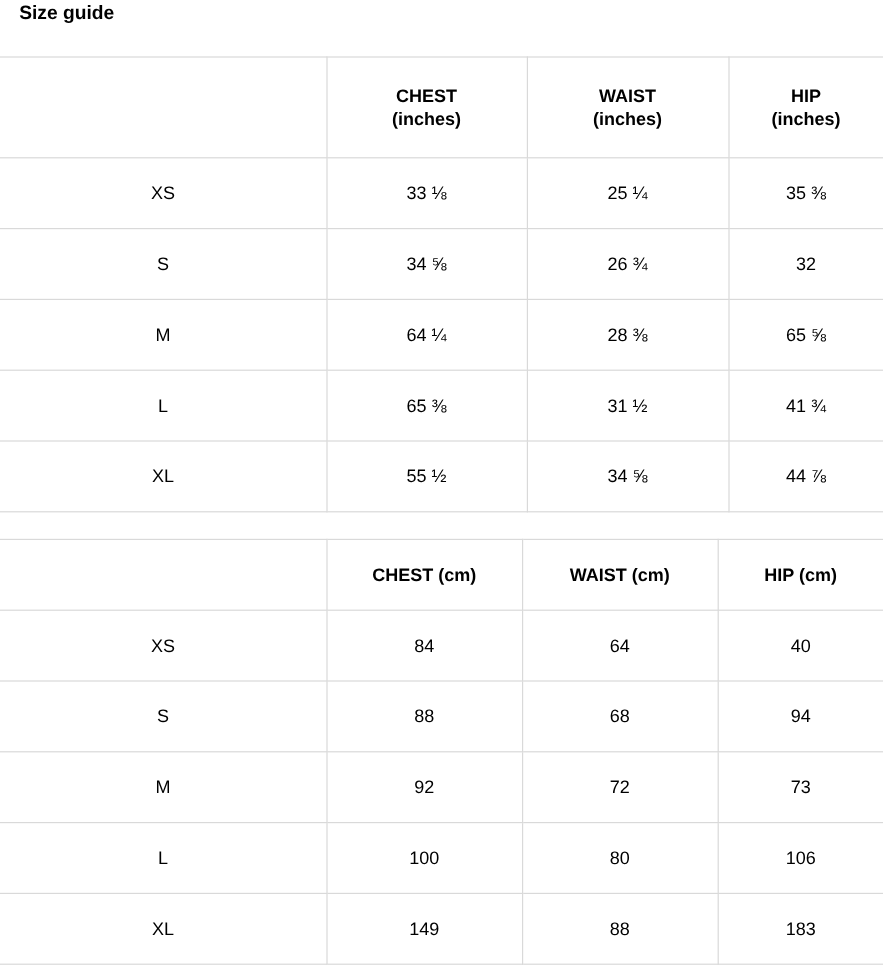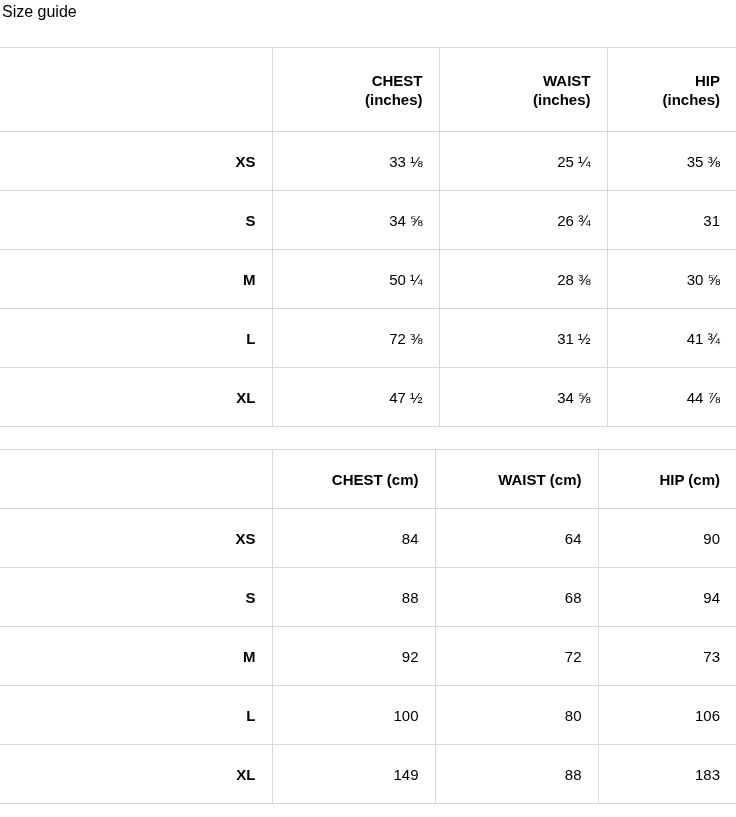--- a/index.html
+++ b/index.html
@@ -13,23 +13,23 @@
     font-family: "Liberation Sans", sans-serif;
     color: #000000;
     -webkit-font-smoothing: antialiased;
   }
   .page {
     width: 736px;
     box-sizing: border-box;
   }
   .page-title {
     font-size: 16px;
-    font-weight: normal;
+    font-weight: bold;
     line-height: 20px;
-    margin: 2px 0 0 2px;
+    margin: 2px 0 0 16px;
     padding: 0 0 0 0;
     color: #000;
   }
   table {
     border-collapse: collapse;
     width: 736px;
     table-layout: fixed;
     font-size: 15px;
   }
   table.inches-table {
@@ -48,21 +48,21 @@
   table.cm-table col.c2 { width: 163px; }
   table.cm-table col.c3 { width: 138px; }
 
   th, td {
     border: 1px solid #d9d9d9;
     border-left: none;
     border-right: 1px solid #d9d9d9;
     padding: 0 16px;
     height: 59px;
     vertical-align: middle;
-    text-align: right;
+    text-align: center;
     font-weight: normal;
     box-sizing: border-box;
   }
   tr > th:first-child, tr > td:first-child {
     border-left: none;
     padding-left: 16px;
   }
   tr > th:last-child, tr > td:last-child {
     border-right: none;
   }
@@ -70,21 +70,21 @@
     font-weight: bold;
     line-height: 19px;
     height: 84px;
     vertical-align: middle;
   }
   table.cm-table thead th {
     height: 59px;
     margin-left: 17px;
   }
   tbody th.row-label {
-    font-weight: bold;
+    font-weight: normal;
   }
   .hdr-line2 { display: block; }
   .empty-corner { }
 </style>
 </head>
 <body>
 
 <div class="page">
 
   <h1 class="page-title">Size guide</h1>
@@ -117,37 +117,37 @@
       <tr>
         <th class="row-label">XS</th>
         <td>33 ⅛</td>
         <td>25 ¼</td>
         <td>35 ⅜</td>
       </tr>
       <tr>
         <th class="row-label">S</th>
         <td>34 ⅝</td>
         <td>26 ¾</td>
-        <td>31</td>
+        <td>32</td>
       </tr>
       <tr>
         <th class="row-label">M</th>
-        <td>50 ¼</td>
+        <td>64 ¼</td>
         <td>28 ⅜</td>
-        <td>30 ⅝</td>
+        <td>65 ⅝</td>
       </tr>
       <tr>
         <th class="row-label">L</th>
-        <td>72 ⅜</td>
+        <td>65 ⅜</td>
         <td>31 ½</td>
         <td>41 ¾</td>
       </tr>
       <tr>
         <th class="row-label">XL</th>
-        <td>47 ½</td>
+        <td>55 ½</td>
         <td>34 ⅝</td>
         <td>44 ⅞</td>
       </tr>
     </tbody>
   </table>
 
   <table class="cm-table">
     <colgroup>
       <col class="c0">
         <col class="c1">
@@ -160,21 +160,21 @@
         <th>CHEST (cm)</th>
         <th>WAIST (cm)</th>
         <th>HIP (cm)</th>
       </tr>
     </thead>
     <tbody>
       <tr>
         <th class="row-label">XS</th>
         <td>84</td>
         <td>64</td>
-        <td>90</td>
+        <td>40</td>
       </tr>
       <tr>
         <th class="row-label">S</th>
         <td>88</td>
         <td>68</td>
         <td>94</td>
       </tr>
       <tr>
         <th class="row-label">M</th>
         <td>92</td>

